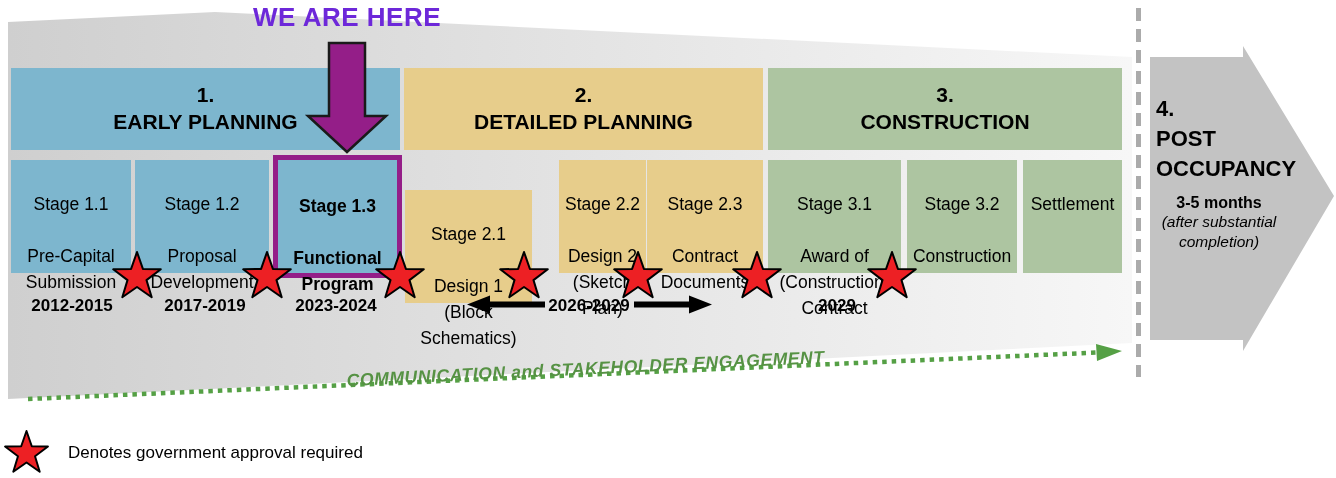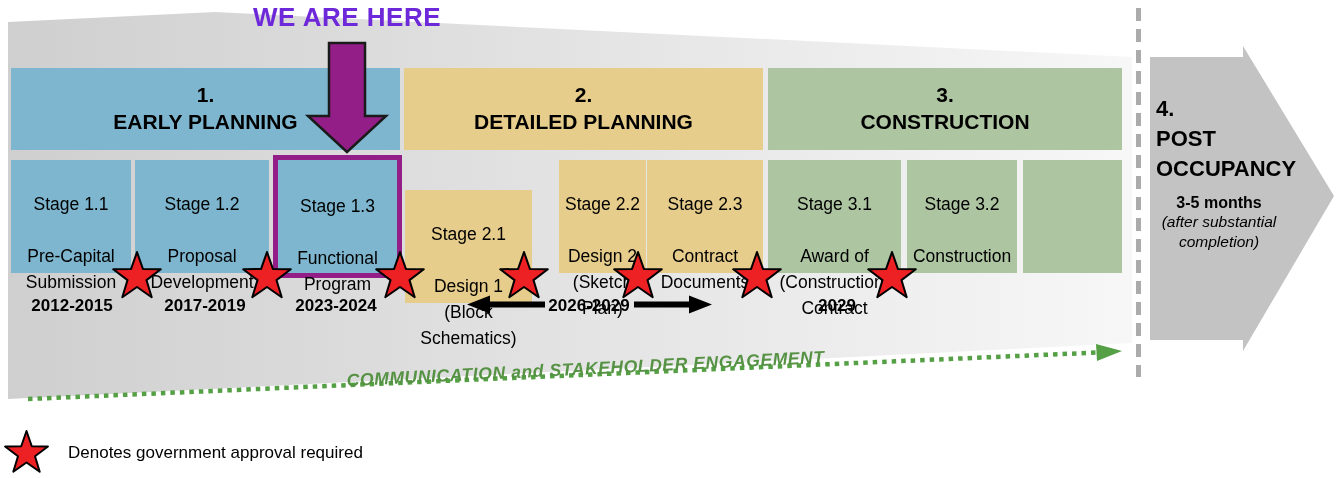--- a/index.html
+++ b/index.html
@@ -7,21 +7,21 @@
           font-family:"Liberation Sans",sans-serif;color:#000;}
   svg.layer{position:absolute;left:0;top:0;}
   .z0{z-index:0;} .z2{z-index:2;}
   .phase-header{position:absolute;top:68px;height:82px;z-index:1;text-align:center;
       font-weight:bold;font-size:21px;line-height:27px;padding-top:13px;box-sizing:border-box;}
   .phase-header span{display:block;}
   .bg-blue{background:#7db6ce;} .bg-yellow{background:#e7cd8b;} .bg-green{background:#adc5a1;}
   .stage{position:absolute;top:160px;height:113px;z-index:1;text-align:center;
       font-size:17.5px;line-height:26px;padding-top:5px;box-sizing:border-box;white-space:pre-line;}
   .stage span{display:block;white-space:pre-line;}
-  .stage.highlight{top:155px;height:123px;border:5px solid #941e88;font-weight:normal;padding-top:7px;}
+  .stage.highlight{top:155px;height:123px;border:5px solid #941e88;font-weight:bold;padding-top:7px;}
   .date{position:absolute;top:296px;width:110px;z-index:3;text-align:center;font-weight:bold;font-size:17px;}
   .we-are-here{position:absolute;left:253px;top:2px;z-index:3;font-size:26px;font-weight:bold;
       color:#6d28d9;letter-spacing:0.5px;white-space:nowrap;}
   .post-block{position:absolute;left:1156px;top:94px;width:138px;z-index:3;}
   .post-name{font-weight:bold;font-size:22px;line-height:30px;white-space:pre-line;}
   .post-duration{font-weight:bold;font-size:16px;margin-top:10px;text-align:center;width:126px;}
   .post-note{font-style:italic;font-size:15.5px;line-height:20px;text-align:center;width:126px;white-space:pre-line;}
   .banner{position:absolute;left:310px;top:372px;width:552px;z-index:3;text-align:center;
       transform:rotate(-2.8deg);transform-origin:left center;font-weight:bold;font-style:italic;
       font-size:17.5px;color:#569244;letter-spacing:0.6px;white-space:nowrap;}
@@ -99,20 +99,21 @@
     <span>Stage 3.1</span>
     <span>Award of
 (Construction)
 Contract</span>
   </div>
   <div class="stage bg-green" style="left:907px;width:110px;">
     <span>Stage 3.2</span>
     <span>Construction</span>
   </div>
   <div class="stage bg-green" style="left:1023px;width:99px;">
+    <span>Settlement</span>
   </div>
 
   <svg class="layer z2" width="1336" height="478" viewBox="0 0 1336 478">
     <defs>
       <path id="star" d="M0,-25 L5.9,-8.1 L23.8,-7.7 L9.5,3.1 L14.7,20.2 L0,10 L-14.7,20.2 L-9.5,3.1 L-23.8,-7.7 L-5.9,-8.1 Z"></path>
     </defs>
     <polygon points="329,43 365,43 365,116 386,116 347,152 308,116 329,116" fill="#941e88" stroke="#1a1a1a" stroke-width="2.5"></polygon>
     <g fill="#ed2024" stroke="#000" stroke-width="2" stroke-linejoin="round">
       <use href="#star" x="137" y="277"></use>
       <use href="#star" x="267" y="277"></use>

